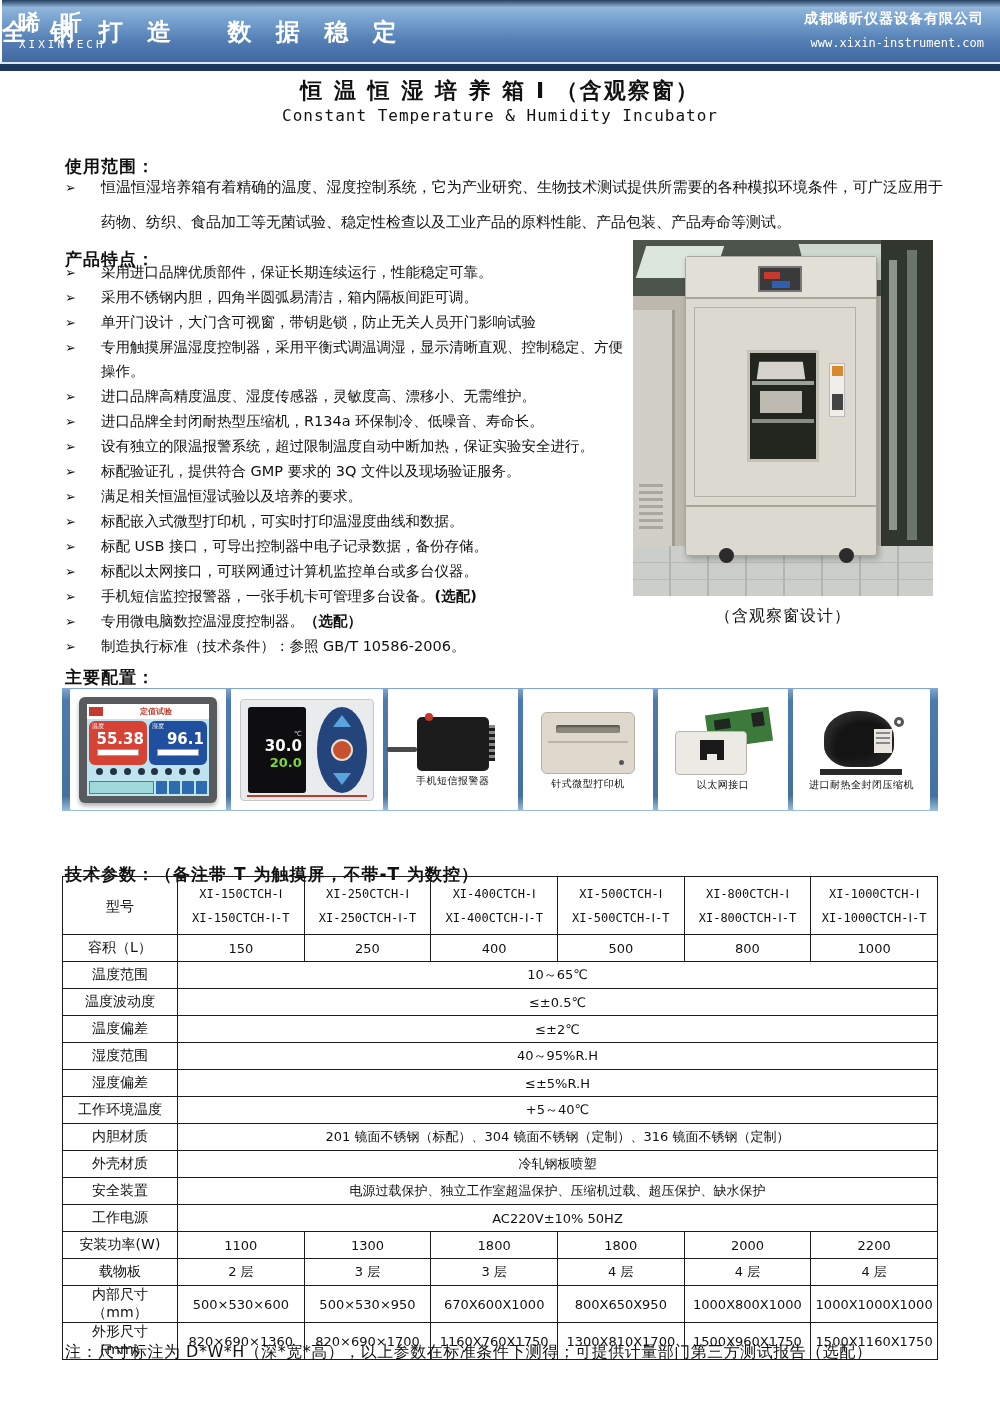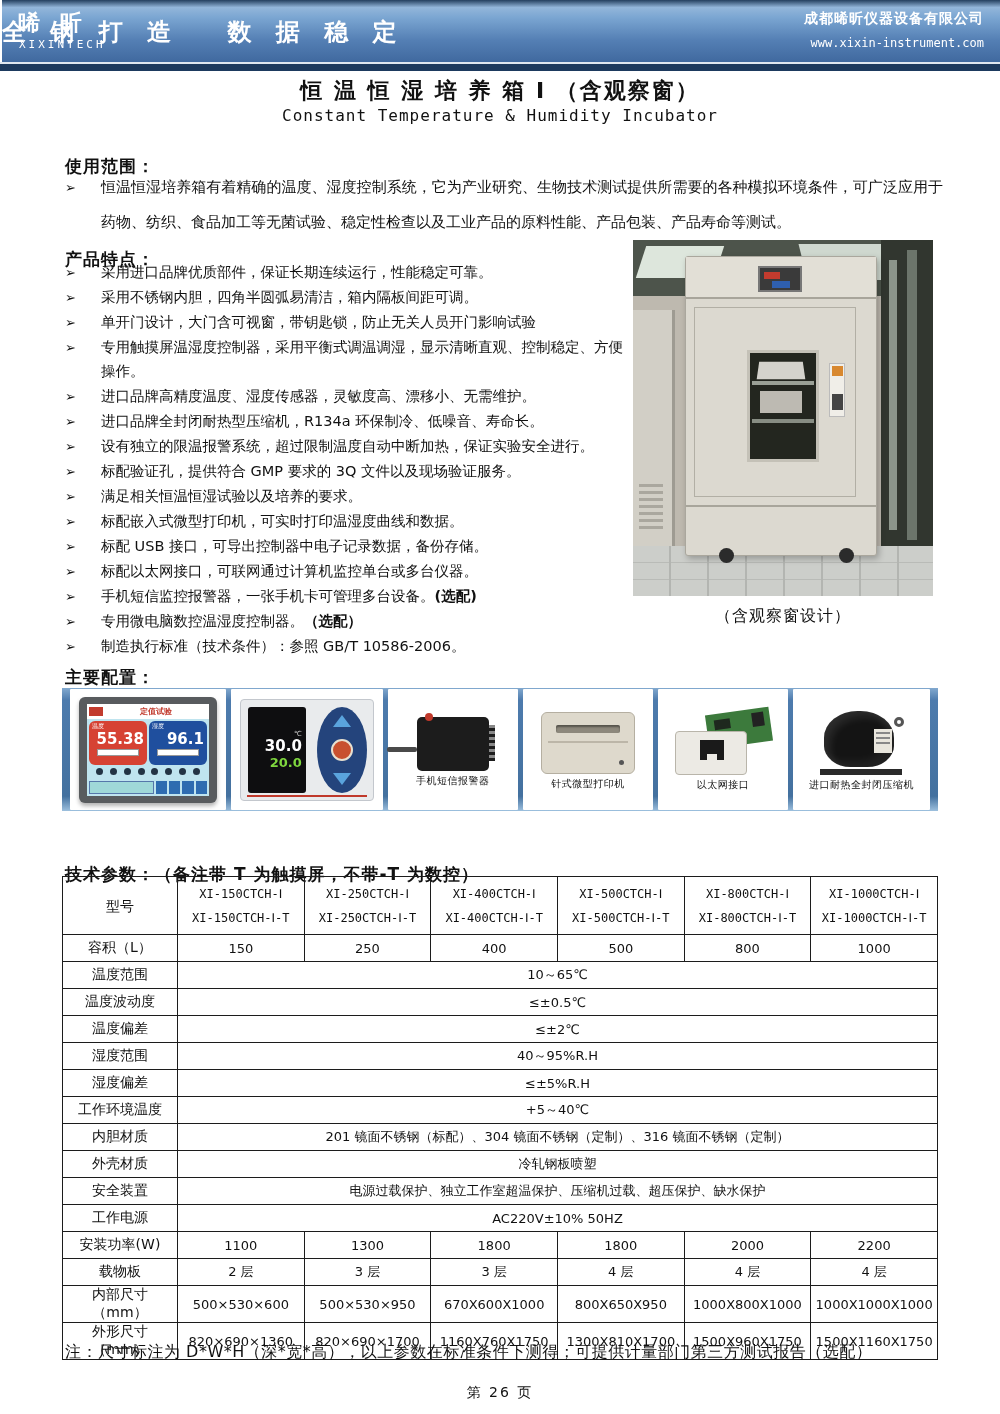--- a/index.html
+++ b/index.html
@@ -460,14 +460,13 @@
           <td>820×690×1700</td>
           <td>1160X760X1750</td>
           <td>1300X810X1700</td>
           <td>1500X960X1750</td>
           <td>1500X1160X1750</td>
         </tr>
       </tbody>
   </table>
 
   <div class="note">注：尺寸标注为 D*W*H（深*宽*高），以上参数在标准条件下测得；可提供计量部门第三方测试报告（选配）</div>
-  <div class="pageno">第 26 页</div>
 </div>
 
 </body></html>

